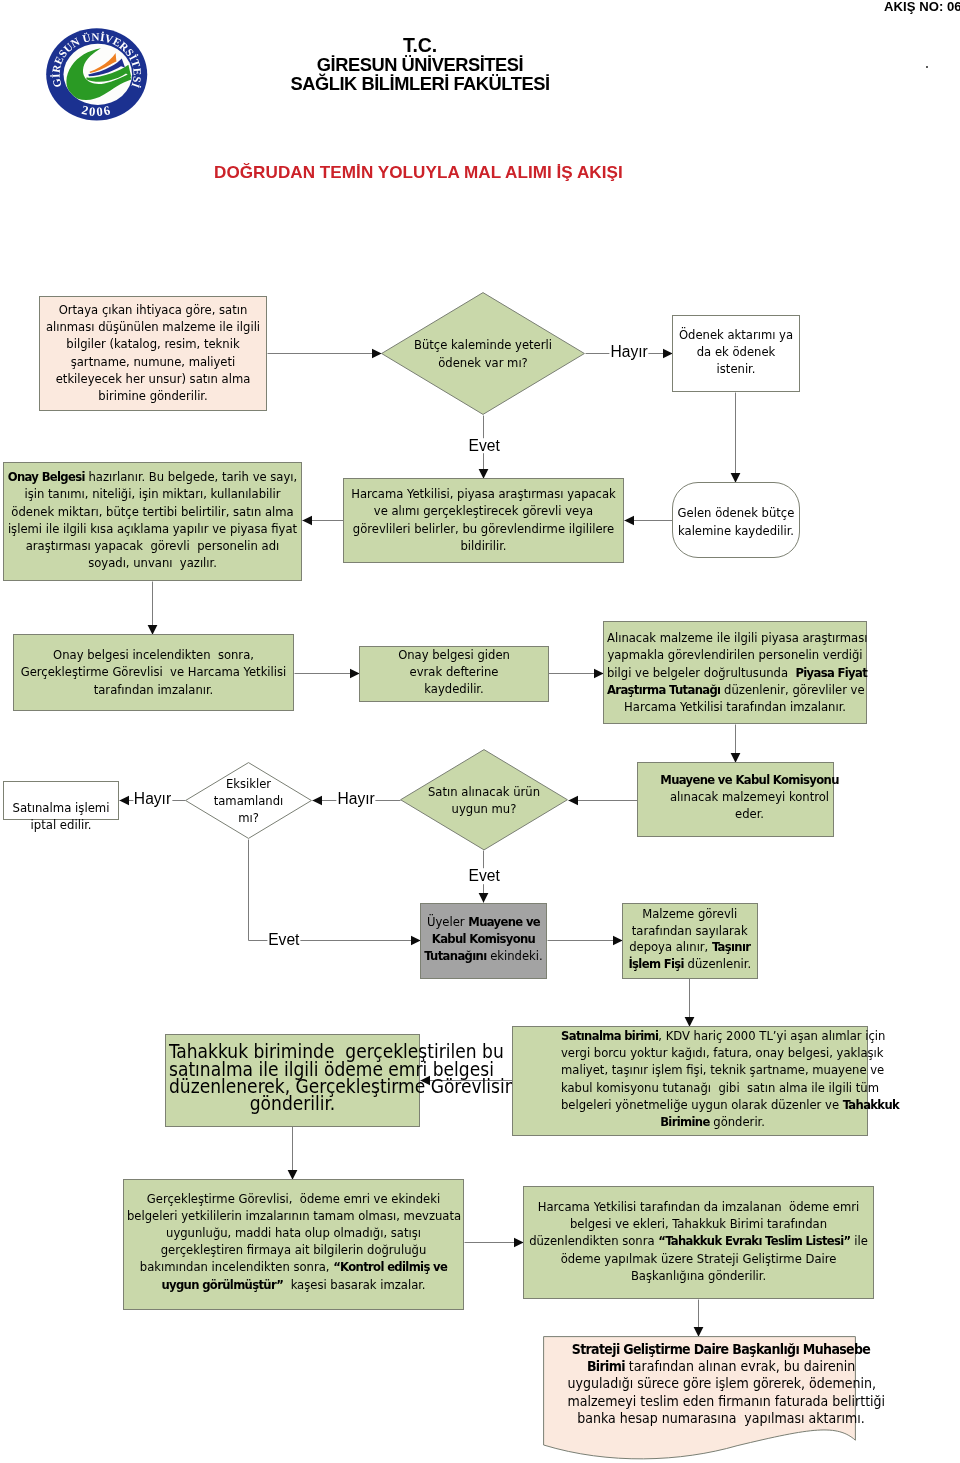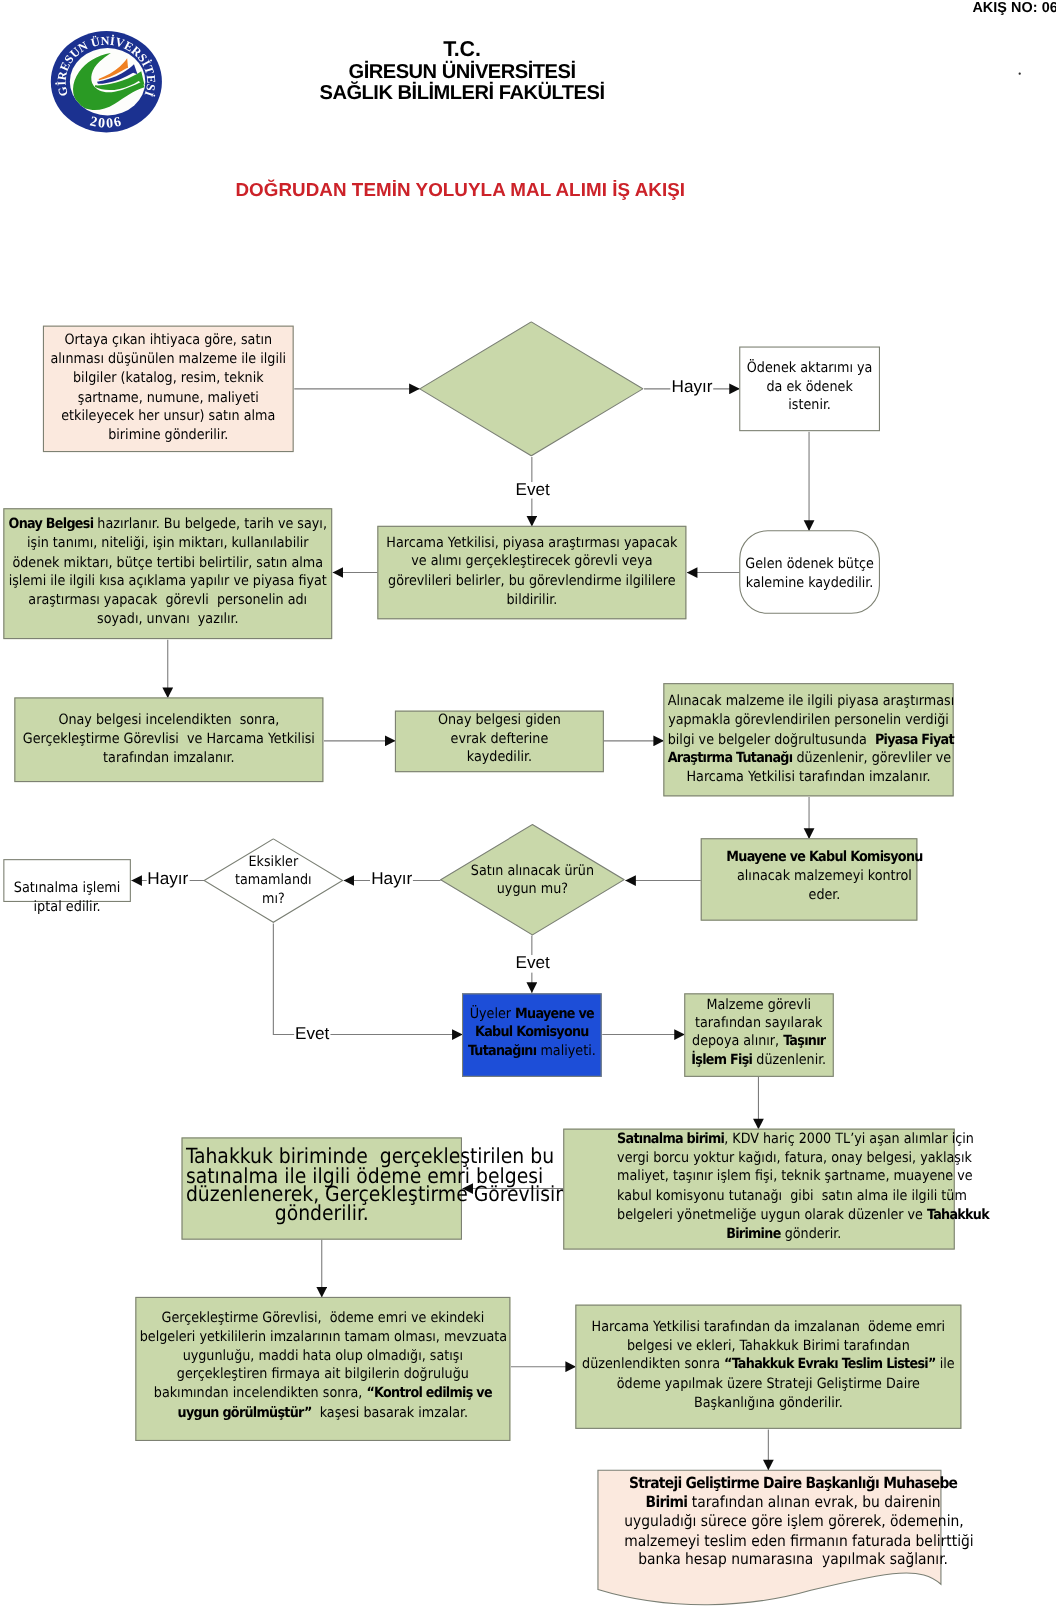--- a/index.html
+++ b/index.html
@@ -135,20 +135,24 @@
         <span class="ln"><span>bilgiler (katalog, resim, teknik</span></span>
         <span class="ln"><span>şartname, numune, maliyeti</span></span>
         <span class="ln"><span>etkileyecek her unsur) satın alma</span></span>
         <span class="ln"><span>birimine gönderilir.</span></span>
       </div>
     </div>
 <div class="node diamond" style="left:381px;top:292px;width:204px;height:123px;">
       <svg width="204" height="123" viewBox="0 0 204 123">
         <polygon points="102.0,0.6 203.4,61.5 102.0,122.4 0.6,61.5" fill="#c9d8aa" stroke="#7a7f74" stroke-width="1"></polygon>
       </svg>
+      <div class="txt" style="font-size:12.9px;line-height:17.2px;position:relative;top:0.0px;">
+        <span class="ln"><span>Bütçe kaleminde yeterli</span></span>
+        <span class="ln"><span>ödenek var mı?</span></span>
+      </div>
     </div>
 <div class="node rect" style="left:672px;top:314.5px;width:128px;height:77.5px;background:#ffffff;">
       <div class="txt" style="font-size:12.9px;line-height:17.2px;position:relative;top:-1.5px;">
         <span class="ln"><span>Ödenek aktarımı ya</span></span>
         <span class="ln"><span>da ek ödenek</span></span>
         <span class="ln"><span>istenir.</span></span>
       </div>
     </div>
 <div class="node rect" style="left:3px;top:462px;width:299px;height:119px;background:#c9d8aa;">
       <div class="txt" style="font-size:12.9px;line-height:17.2px;position:relative;top:-1.8px;">
@@ -222,25 +226,25 @@
         <span class="ln"><span>uygun mu?</span></span>
       </div>
     </div>
 <div class="node rect" style="left:637px;top:762px;width:197px;height:75px;background:#c9d8aa;">
       <div class="txt" style="font-size:12.9px;line-height:17.2px;position:relative;top:-3.0px;margin-left:28px;">
         <span class="ln"><b>Muayene ve Kabul Komisyonu</b></span>
         <span class="ln"><span>alınacak malzemeyi kontrol</span></span>
         <span class="ln"><span>eder.</span></span>
       </div>
     </div>
-<div class="node rect" style="left:420px;top:902.5px;width:127px;height:76px;background:#1d4ed8;">
+<div class="node rect" style="left:420px;top:902.5px;width:127px;height:76px;background:#a3a3a3;">
       <div class="txt" style="font-size:12.9px;line-height:17.2px;position:relative;top:-1.7px;">
         <span class="ln"><span>Üyeler </span><b>Muayene ve</b></span>
         <span class="ln"><b>Kabul Komisyonu</b></span>
-        <span class="ln"><b>Tutanağını</b><span> maliyeti.</span></span>
+        <span class="ln"><b>Tutanağını</b><span> ekindeki.</span></span>
       </div>
     </div>
 <div class="node rect" style="left:622px;top:902.5px;width:135.5px;height:76px;background:#c9d8aa;">
       <div class="txt" style="font-size:12.9px;line-height:16.8px;position:relative;top:-1.2px;">
         <span class="ln"><span>Malzeme görevli</span></span>
         <span class="ln"><span>tarafından sayılarak</span></span>
         <span class="ln"><span>depoya alınır, </span><b>Taşınır</b></span>
         <span class="ln"><b>İşlem Fişi</b><span> düzenlenir.</span></span>
       </div>
     </div>
@@ -283,21 +287,21 @@
     </div>
 <div class="node doc" style="left:543px;top:1336px;width:313px;height:116px;align-items:flex-start;padding-top:6px;box-sizing:border-box;">
       <svg width="313" height="130" viewBox="0 0 313 130" style="overflow:visible;">
         <path d="M 0.6,0.6 L 312.4,0.6 L 312.4,104.2 C 294.2,88.2 269.2,91.6 194.1,109.7 C 137.7,125.9 65.7,128.8 0.6,109.0 Z" fill="#fbe9de" stroke="#7a7f74" stroke-width="1"></path>
       </svg>
       <div class="txt" style="font-size:14px;line-height:17.2px;position:relative;top:-1.0px;margin-left:43px;">
         <span class="ln"><b>Strateji Geliştirme Daire Başkanlığı Muhasebe</b></span>
         <span class="ln"><b>Birimi</b><span> tarafından alınan evrak, bu dairenin</span></span>
         <span class="ln"><span>uyguladığı sürece göre işlem görerek, ödemenin,</span></span>
         <span class="ln"><span>malzemeyi teslim eden firmanın faturada belirttiği</span></span>
-        <span class="ln"><span>banka hesap numarasına  yapılmak sağlanır.</span></span>
+        <span class="ln"><span>banka hesap numarasına  yapılması aktarımı.</span></span>
       </div>
     </div>
 <div class="elabel" style="left:629.1px;top:352.3px;font-size:15.6px;">Hayır</div>
 <div class="elabel" style="left:484.2px;top:445.9px;font-size:15.6px;">Evet</div>
 <div class="elabel" style="left:356.1px;top:799.3px;font-size:15.6px;">Hayır</div>
 <div class="elabel" style="left:152.5px;top:799.2px;font-size:15.6px;">Hayır</div>
 <div class="elabel" style="left:484.2px;top:876.2px;font-size:15.6px;">Evet</div>
 <div class="elabel" style="left:283.8px;top:939.7px;font-size:15.6px;">Evet</div>
 </div>
 

